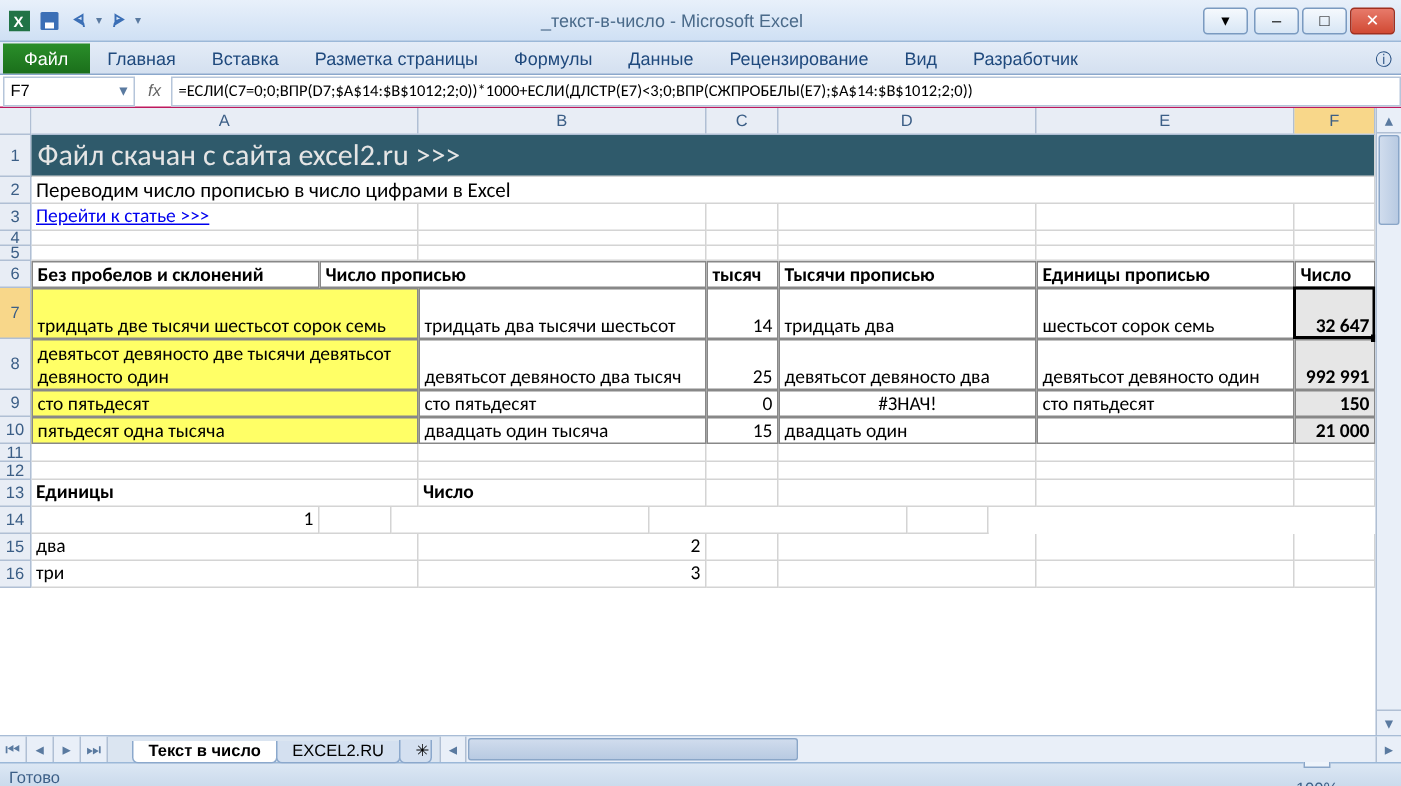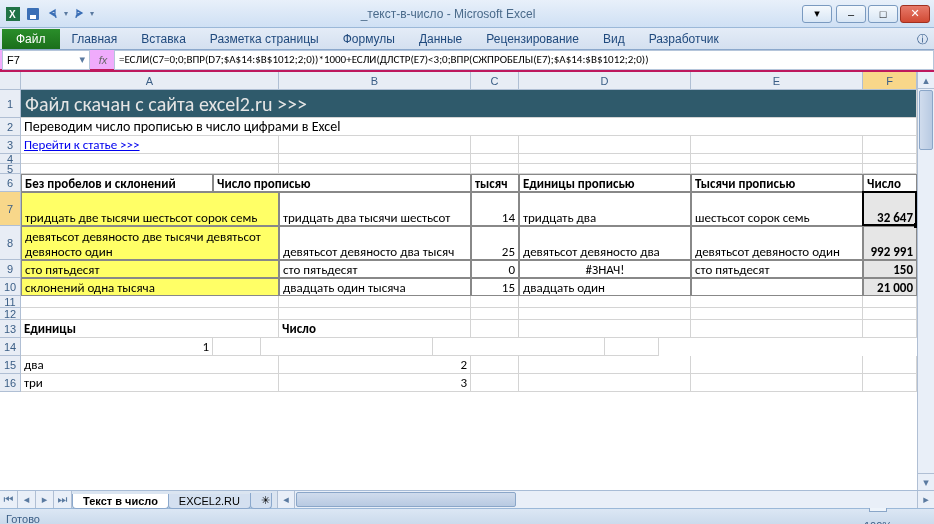--- a/index.html
+++ b/index.html
@@ -14,21 +14,21 @@
   .win-btn { width: 30px; height: 18px; border: 1px solid #7a9ac0; border-radius: 3px; display: flex; align-items: center; justify-content: center; background: linear-gradient(#f5f9fd,#d8e6f5); cursor: pointer; }
   .win-btn.close { background: linear-gradient(#e77a6a,#d14a34); border-color: #a03020; color: #fff; }
   
   
   .ribbon-tabs { height: 22px; background: linear-gradient(#e4ecf7,#d4e0f0); display: flex; align-items: flex-end; padding-left: 2px; border-bottom: 1px solid #8ba8cc; }
   .file-tab { background: linear-gradient(#2a8e2a,#1b6f1b); color: #fff; padding: 3px 14px; font-size: 12px; border-radius: 0; cursor: pointer; }
   .tab { padding: 3px 12px; color: #1f497d; cursor: pointer; font-size: 12px; }
   .ribbon-toggle { margin-left: auto; padding: 2px 6px; color: #1f497d; cursor: pointer; }
   
   
-  .formula-bar { height: 22px; background: #f0abfc; display: flex; align-items: center; border-bottom: 3px solid #be185d; }
+  .formula-bar { height: 22px; background: #ffffff; display: flex; align-items: center; border-bottom: 1px solid #be185d; }
   .name-box { width: 88px; height: 20px; background: #fff; border: 1px solid #b5c5da; margin: 0 2px; display: flex; align-items: center; padding: 0 4px; }
   .name-box-drop { width: 12px; color: #5a7aa0; cursor: pointer; text-align: right; }
   .fx-label { width: 22px; text-align: center; color: #666; font-style: italic; cursor: pointer; }
   .formula-input { flex: 1; height: 20px; background: #fff; border: 1px solid #b5c5da; padding: 0 4px; font-size: 11px; font-family: Calibri, sans-serif; display: flex; align-items: center; overflow: hidden; white-space: nowrap; }
   
   
   .sheet-area { position: relative; height: 418px; background: #fff; display: flex; }
   .corner { width: 26px; height: 18px; background: #e8edf5; border-right: 1px solid #b0bfd4; border-bottom: 1px solid #b0bfd4; }
   .col-headers { display: flex; height: 18px; background: #e8edf5; border-bottom: 1px solid #b0bfd4; }
   .col-h { border-right: 1px solid #b0bfd4; text-align: center; color: #3b5e86; line-height: 18px; cursor: pointer; }
@@ -50,21 +50,21 @@
   
   .scroll-v { width: 17px; background: #e9eff8; border-left: 1px solid #b0bfd4; position: relative; }
   .scroll-v .thumb { position: absolute; top: 18px; left: 1px; right: 1px; height: 60px; background: linear-gradient(90deg,#d0dced,#b8cae2); border: 1px solid #8aa6c8; border-radius: 2px; cursor: pointer; }
   .scroll-v .arrow { height: 17px; display:flex; align-items:center; justify-content:center; color:#5a7aa0; border-bottom:1px solid #b0bfd4; cursor:pointer; }
   .scroll-v .arrow.bottom { position:absolute; bottom:0; left:0; right:0; border-top:1px solid #b0bfd4; border-bottom:none; }
   
   
   .bottom-bar { height: 18px; background: #dbe5f1; display: flex; align-items: center; border-top: 1px solid #a8bcd6; }
   .nav-btns { display: flex; }
   .nav-btn { width: 18px; height: 17px; border-right: 1px solid #b0bfd4; display: flex; align-items: center; justify-content: center; color: #5a7aa0; cursor: pointer; background: #e9eff8; }
-  .sheet-tabs { display: flex; align-items: flex-end; height: 18px; margin-left: 0; justify-content: flex-end; }
+  .sheet-tabs { display: flex; align-items: flex-end; height: 18px; margin-left: 16px; justify-content: flex-end; }
   .sheet-tab { padding: 1px 10px; background: #fff; border: 1px solid #8ba8cc; border-top: none; border-radius: 0 0 4px 4px; margin-right: -1px; font-size: 11px; cursor: pointer; font-weight: bold; }
   .sheet-tab.inactive { background: #d4e0f0; font-weight: normal; }
   .sheet-tab.last { width: 20px; text-align: center; }
   .hscroll { flex: 1; height: 17px; background: #e9eff8; border-left: 1px solid #b0bfd4; margin-left: 6px; position: relative; }
   .hscroll .arrow { width: 17px; height: 17px; position: absolute; display:flex; align-items:center; justify-content:center; color:#5a7aa0; cursor:pointer; }
   .hscroll .arrow.left { left:0; border-right:1px solid #b0bfd4; }
   .hscroll .arrow.right { right:0; border-left:1px solid #b0bfd4; }
   .hscroll .thumb { position:absolute; left:18px; top:1px; bottom:1px; width:220px; background: linear-gradient(#d0dced,#b8cae2); border:1px solid #8aa6c8; border-radius:2px; cursor:pointer; }
   
   
@@ -209,22 +209,22 @@
             <div class="cell" style="width:48px"></div>
             <div class="cell" style="width:172px"></div>
             <div class="cell" style="width:172px"></div>
             <div class="cell" style="width:54px"></div>
           </div>
 
         <div class="row" style="height:18px">
           <div class="cell hdr" style="width:192px">Без пробелов и склонений</div>
           <div class="cell hdr" style="width:258px">Число прописью</div>
           <div class="cell hdr" style="width:48px">тысяч</div>
+          <div class="cell hdr" style="width:172px">Тысячи прописью</div>
           <div class="cell hdr" style="width:172px">Единицы прописью</div>
-          <div class="cell hdr" style="width:172px">Тысячи прописью</div>
           <div class="cell hdr" style="width:54px">Число</div>
         </div>
 
         <div class="row" style="height:34px">
           <div class="cell ylw bord" style="width:258px;white-space:normal;align-items:flex-end">тридцать две  тысячи шестьсот сорок семь</div>
           <div class="cell bord" style="width:192px;align-items:flex-end">тридцать два тысячи шестьсот</div>
           <div class="cell bord right" style="width:48px;align-items:flex-end">14</div>
           <div class="cell bord" style="width:172px;align-items:flex-end">тридцать два</div>
           <div class="cell bord" style="width:172px;align-items:flex-end">шестьсот сорок семь</div>
           <div class="cell gry bord right" style="width:54px;align-items:flex-end">32 647</div>
@@ -242,21 +242,21 @@
         <div class="row" style="height:18px">
           <div class="cell ylw bord" style="width:258px">сто пятьдесят</div>
           <div class="cell bord" style="width:192px">сто пятьдесят</div>
           <div class="cell bord right" style="width:48px">0</div>
           <div class="cell bord center" style="width:172px">#ЗНАЧ!</div>
           <div class="cell bord" style="width:172px">сто пятьдесят</div>
           <div class="cell gry bord right" style="width:54px">150</div>
         </div>
 
         <div class="row" style="height:18px">
-          <div class="cell ylw bord" style="width:258px">склонений одна тысяча</div>
+          <div class="cell ylw bord" style="width:258px">пятьдесят одна тысяча</div>
           <div class="cell bord" style="width:192px">двадцать один тысяча</div>
           <div class="cell bord right" style="width:48px">15</div>
           <div class="cell bord" style="width:172px">двадцать один</div>
           <div class="cell bord" style="width:172px"></div>
           <div class="cell gry bord right" style="width:54px">21 000</div>
         </div>
 
         <div class="row" style="height:12px">
             <div class="cell" style="width:258px"></div>
             <div class="cell" style="width:192px"></div>

